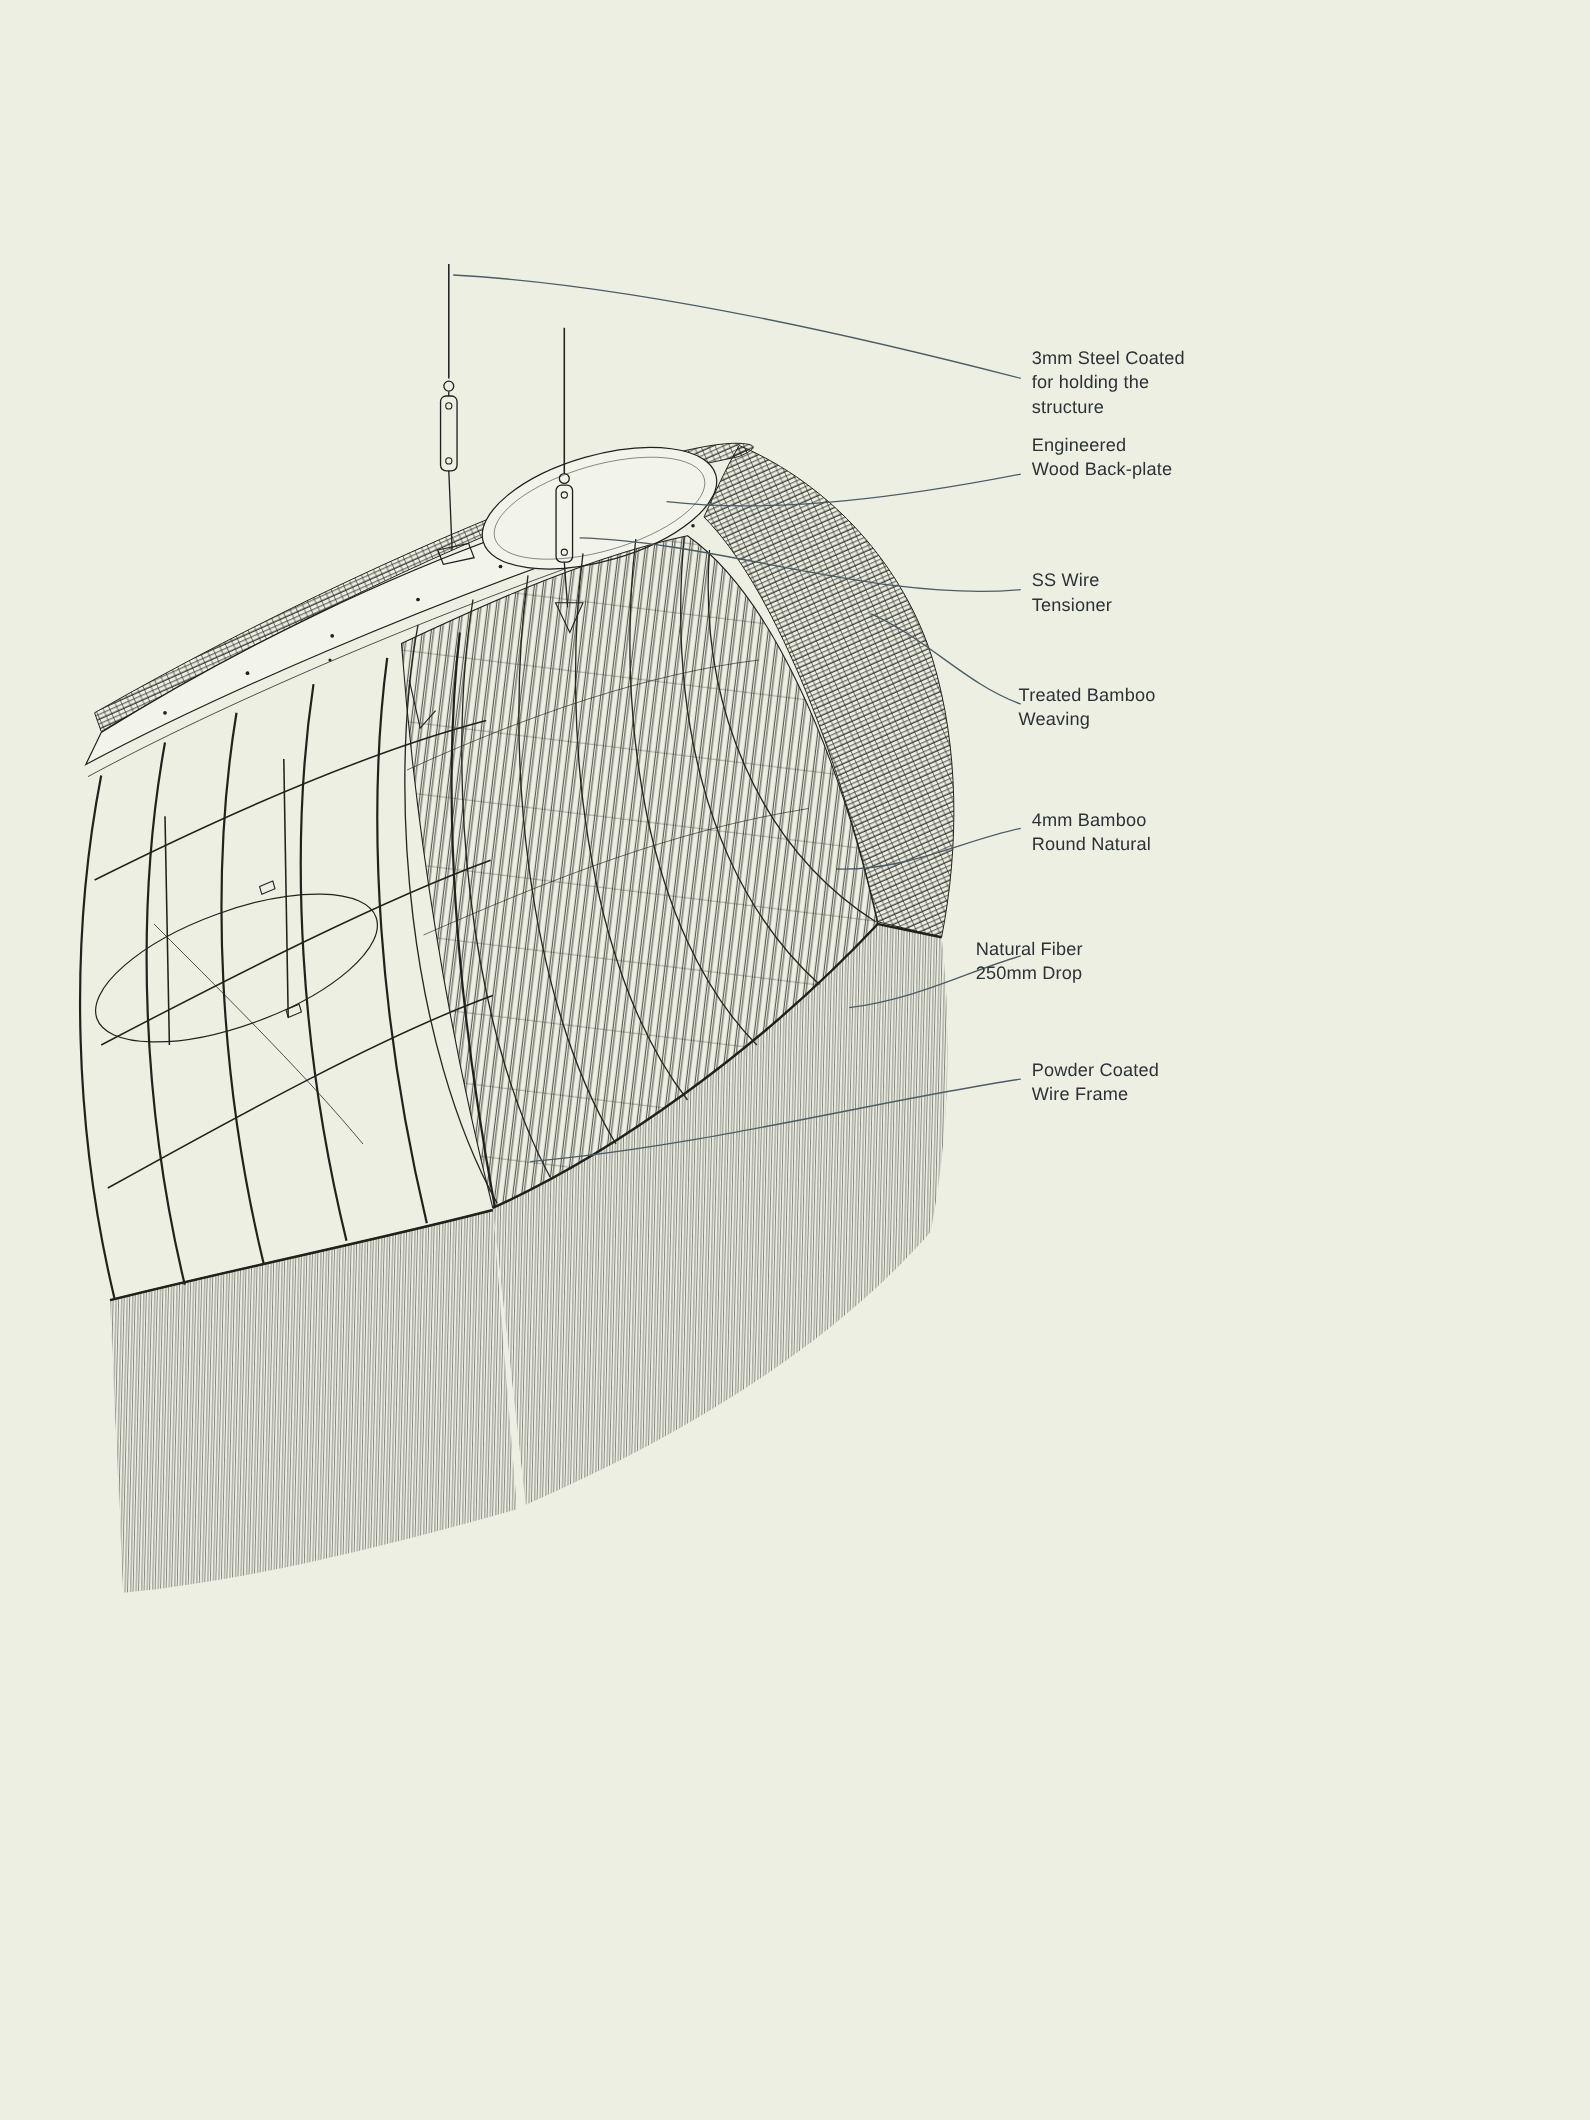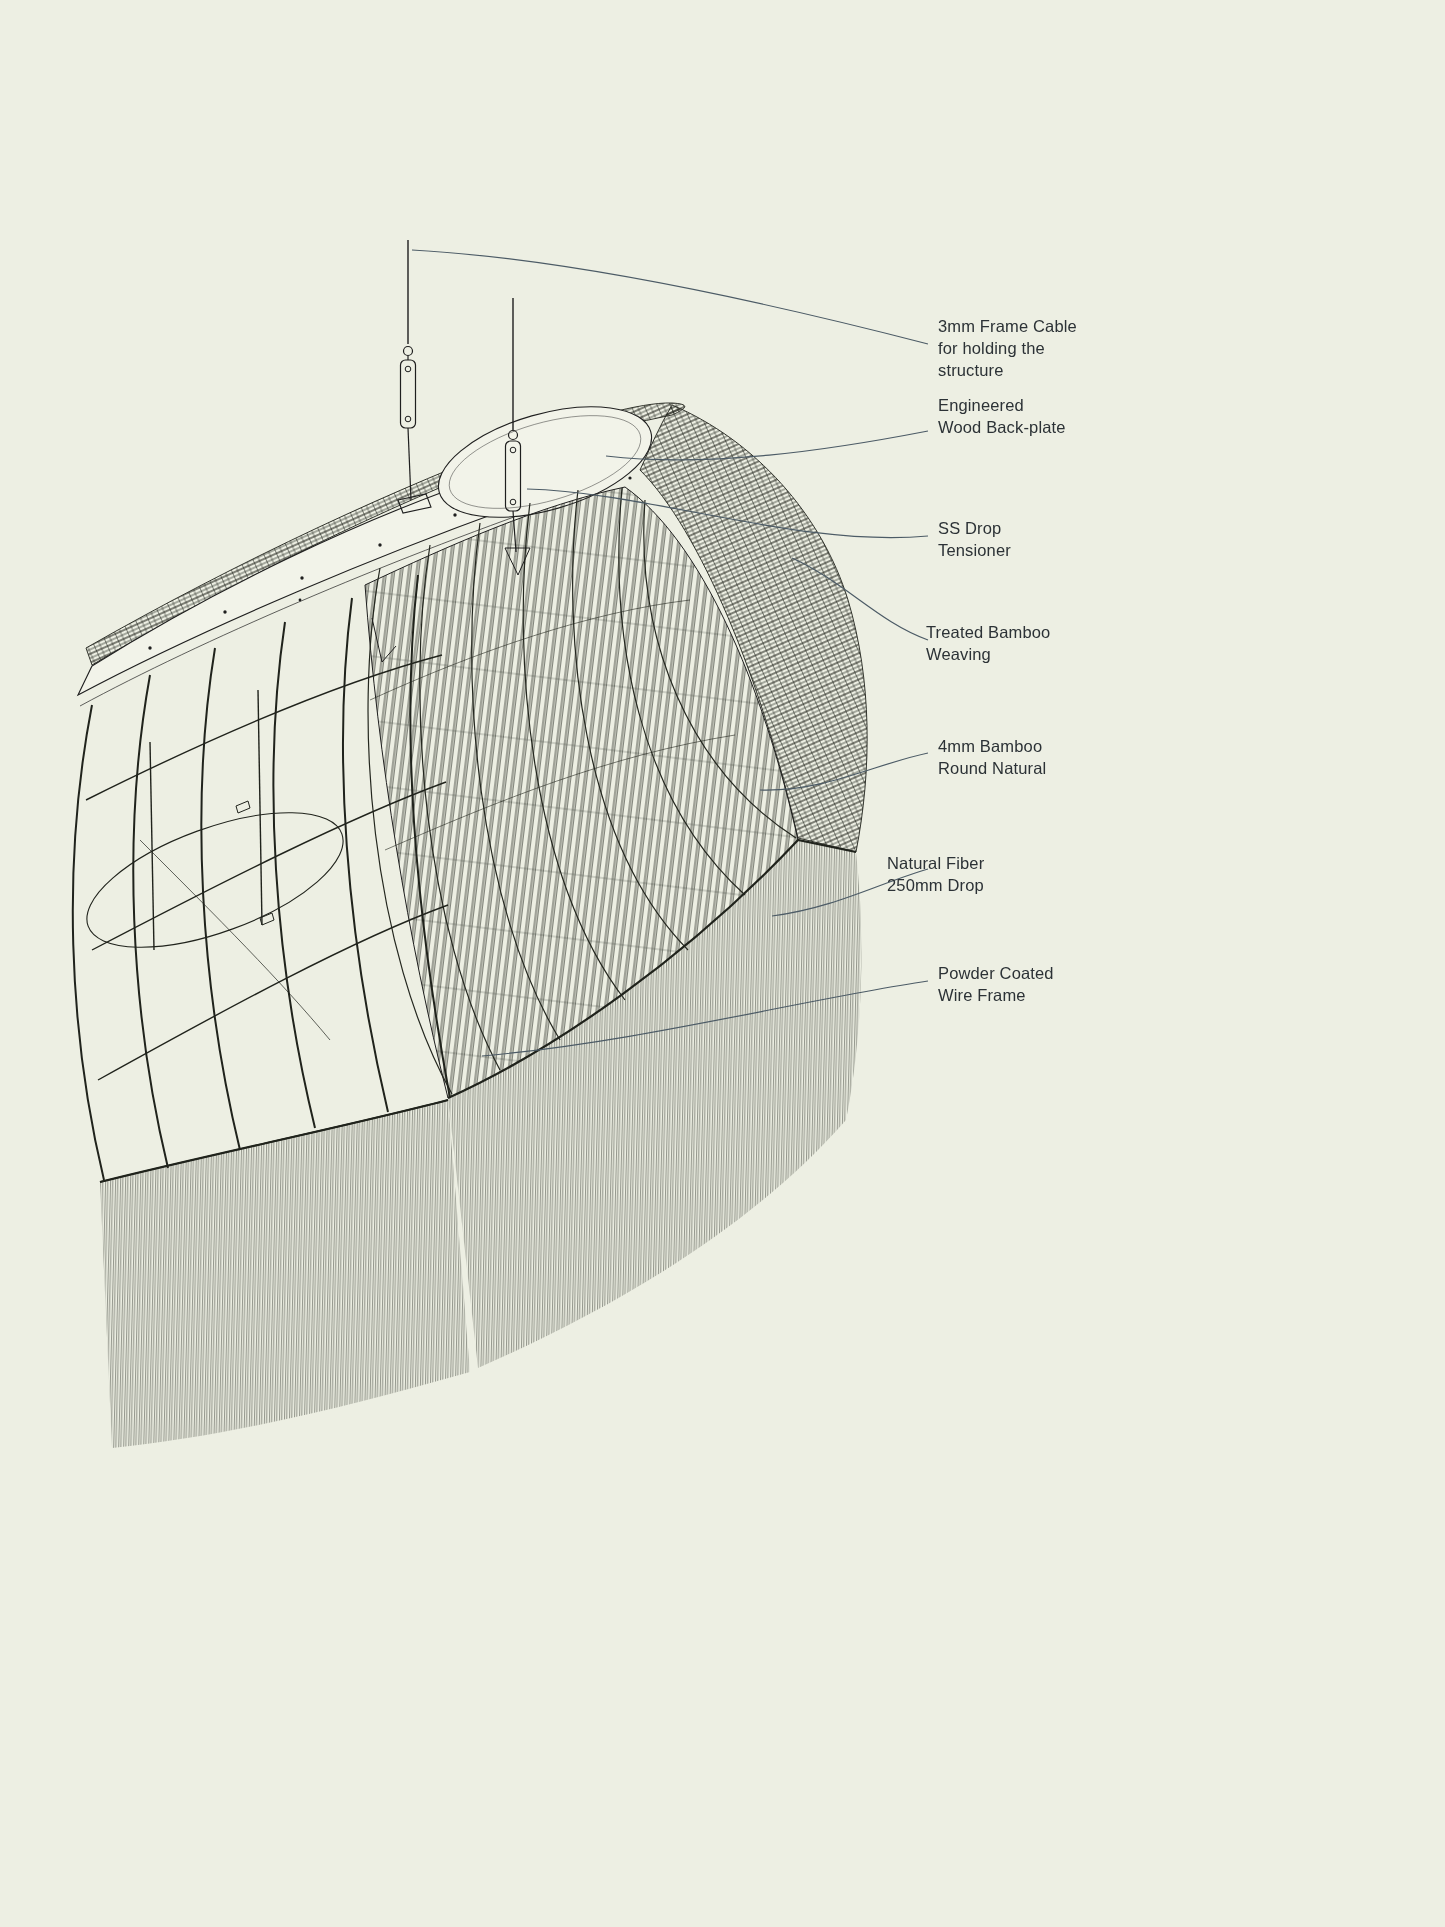--- a/index.html
+++ b/index.html
@@ -149,26 +149,26 @@
       <path d="M412 250 C560 258 750 298 928 344"></path>
       <path d="M606 456 C710 468 830 450 928 431"></path>
       <path d="M527 489 C650 492 800 548 928 536"></path>
       <path d="M792 558 C845 582 878 622 928 640"></path>
       <path d="M760 790 C825 792 875 764 928 753"></path>
       <path d="M772 916 C835 908 882 882 928 869"></path>
       <path d="M482 1056 C640 1042 800 1000 928 981"></path>
     </g>
   </svg>
 
-  <div class="callout" style="left:938px;top:315px">3mm Frame Cable
+  <div class="callout" style="left:938px;top:315px">3mm Steel Coated
 for holding the
 structure</div>
   <div class="callout" style="left:938px;top:394px">Engineered
 Wood Back-plate</div>
-  <div class="callout" style="left:938px;top:517px">SS Drop
+  <div class="callout" style="left:938px;top:517px">SS Wire
 Tensioner</div>
   <div class="callout" style="left:926px;top:621px">Treated Bamboo
 Weaving</div>
   <div class="callout" style="left:938px;top:735px">4mm Bamboo
 Round Natural</div>
   <div class="callout" style="left:887px;top:852px">Natural Fiber
 250mm Drop</div>
   <div class="callout" style="left:938px;top:962px">Powder Coated
 Wire Frame</div>
 

